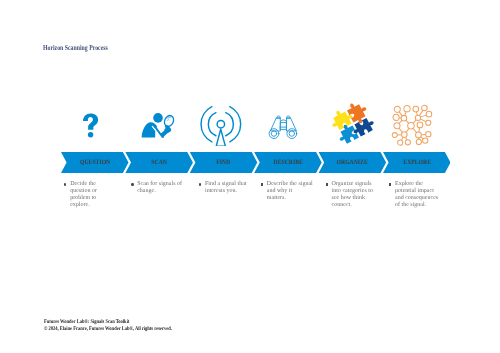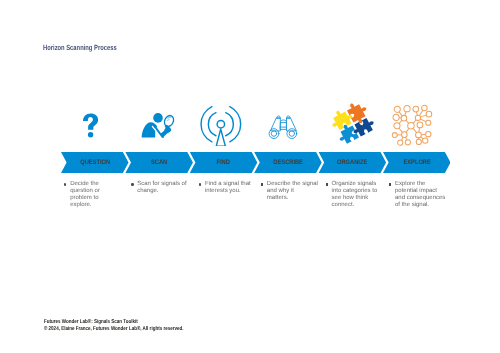--- a/index.html
+++ b/index.html
@@ -1,20 +1,20 @@
 <!DOCTYPE html>
 <html><head>
 <meta charset="utf-8">
 <style>
   html,body{margin:0;padding:0;}
   body{width:500px;height:353px;background:#ffffff;overflow:hidden;
        font-family:"Liberation Sans",sans-serif;-webkit-font-smoothing:antialiased;
        text-rendering:geometricPrecision;}
   .slide{position:relative;width:448px;height:353px;background:#fff;
-         filter:opacity(1);}
+         filter:opacity(1);font-family:Liberation Serif, serif;}
   .title{position:absolute;left:43px;top:43.6px;font-size:7.5px;font-weight:700;
          color:#46537a;white-space:nowrap;transform:scaleX(0.775);transform-origin:left top;
          line-height:7.5px;}
   .icons{position:absolute;left:61px;top:100px;width:389px;height:50px;}
   .icon{position:absolute;top:0;width:50px;height:50px;display:block;}
   .bar{position:absolute;left:61px;top:152px;width:389px;height:21px;}
   .barsvg{position:absolute;left:0;top:0;display:block;}
   .barlabels{position:absolute;left:0;top:0;width:389px;height:21px;}
   .barlabel{position:absolute;top:0;height:21px;line-height:21px;text-align:center;
             font-size:6.6px;font-weight:700;color:#3d3d3d;white-space:nowrap;

